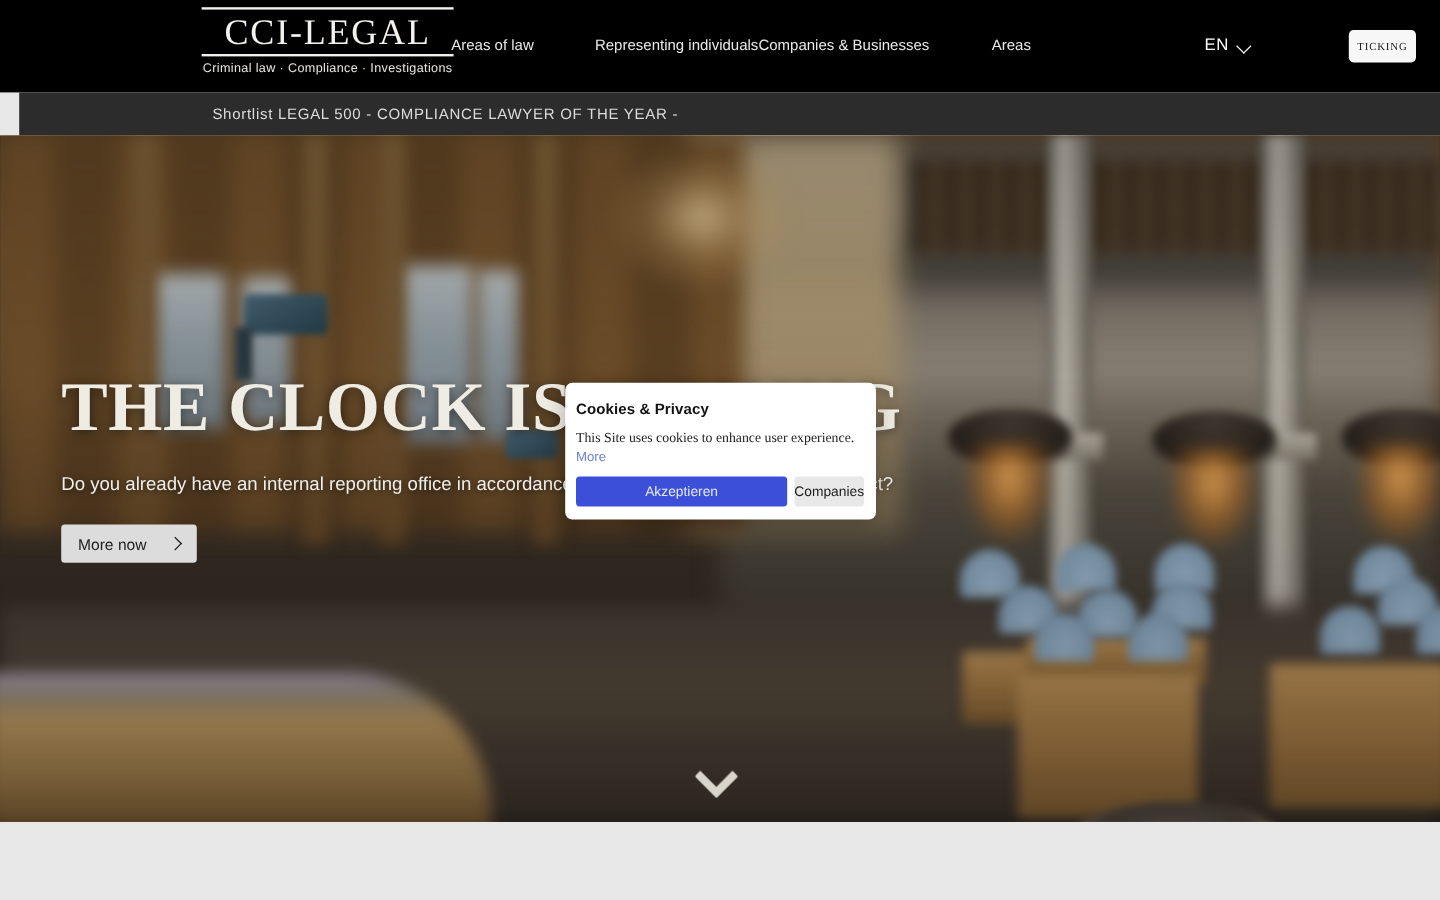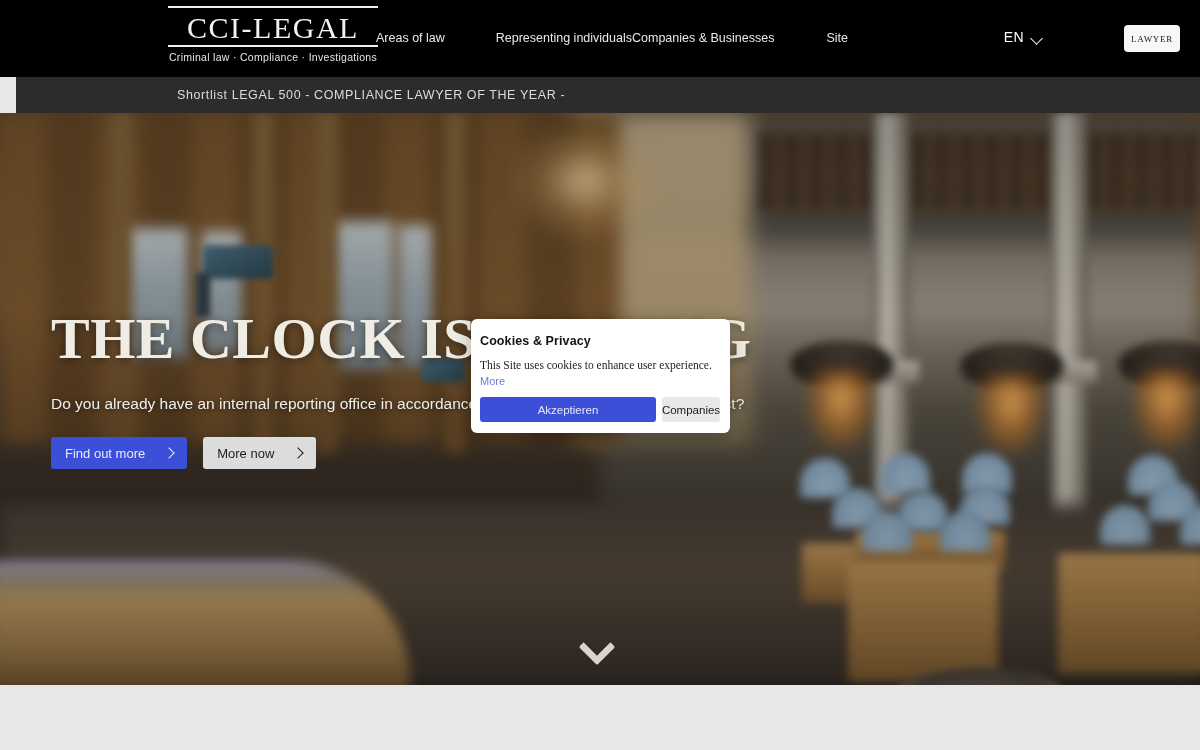--- a/index.html
+++ b/index.html
@@ -323,29 +323,29 @@
       <div class="logo-rule top"></div>
       <div class="logo-word">CCI-LEGAL</div>
       <div class="logo-rule bottom"></div>
       <div class="logo-tag">Criminal law · Compliance · Investigations</div>
     </div>
 
     <nav class="nav">
       <a class="gap1" href="#">Areas of law</a>
       <a class="gap2" href="#">Representing individuals</a>
       <a class="gap3" href="#">Companies &amp; Businesses</a>
-      <a href="#">Site</a>
+      <a href="#">Areas</a>
     </nav>
 
     <div class="lang">
       <span>EN</span>
       <span class="chev-down"></span>
     </div>
 
-    <div class="contact-btn">LAWYER</div>
+    <div class="contact-btn">TICKING</div>
   </div>
 
   <div class="ticker">
     <div class="ticker-text">Shortlist LEGAL 500 - COMPLIANCE LAWYER OF THE YEAR -</div>
   </div>
 
   <div class="hero">
     <div class="hero-img">
       <div class="bg-base"></div>
       <div class="bg-right-stone"></div>
@@ -394,24 +394,20 @@
       <div class="desk-left"></div>
 
       <div class="table-round"></div>
       <div class="hero-veil"></div>
     </div>
 
     <div class="hero-content">
       <h1 class="hero-title">THE CLOCK IS TICKING</h1>
       <p class="hero-sub">Do you already have an internal reporting office in accordance with the Whistleblower Protection Act?</p>
       <div class="hero-ctas">
-        <div class="btn btn-primary">
-          <span>Find out more</span>
-          <span class="chev-right"></span>
-        </div>
         <div class="btn btn-secondary">
           <span>More now</span>
           <span class="chev-right"></span>
         </div>
       </div>
     </div>
 
     <div class="scroll-chev"></div>
   </div>
 

